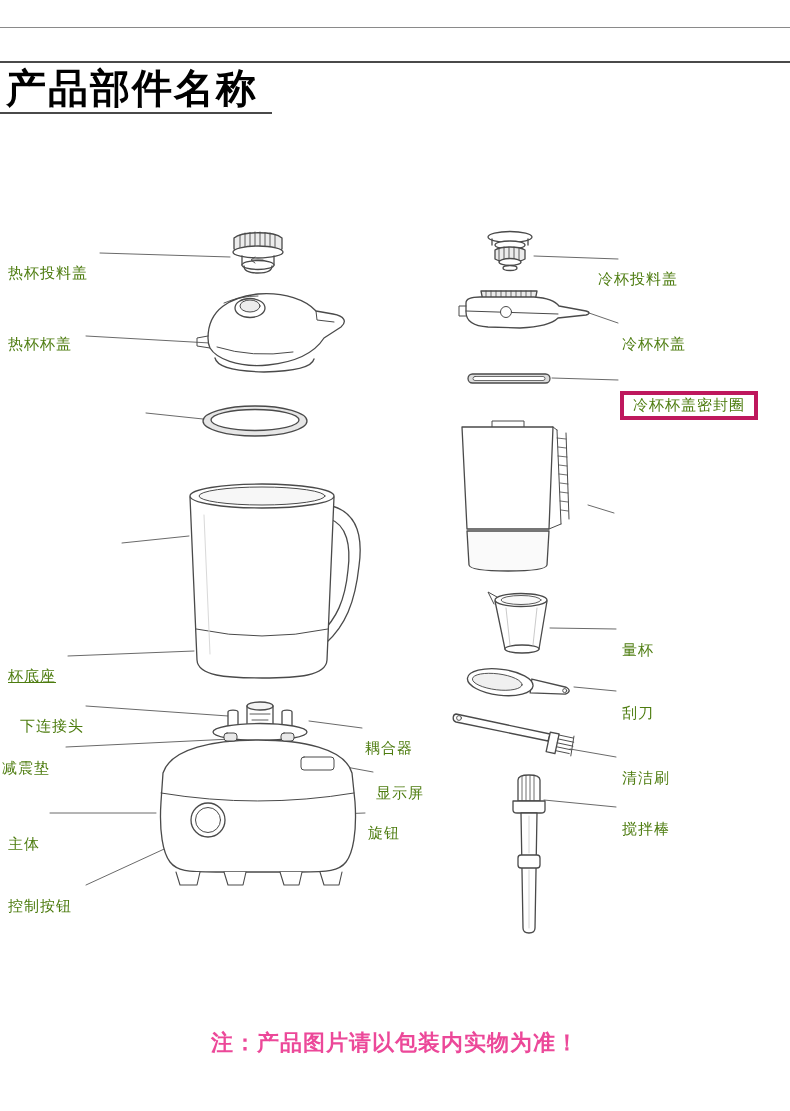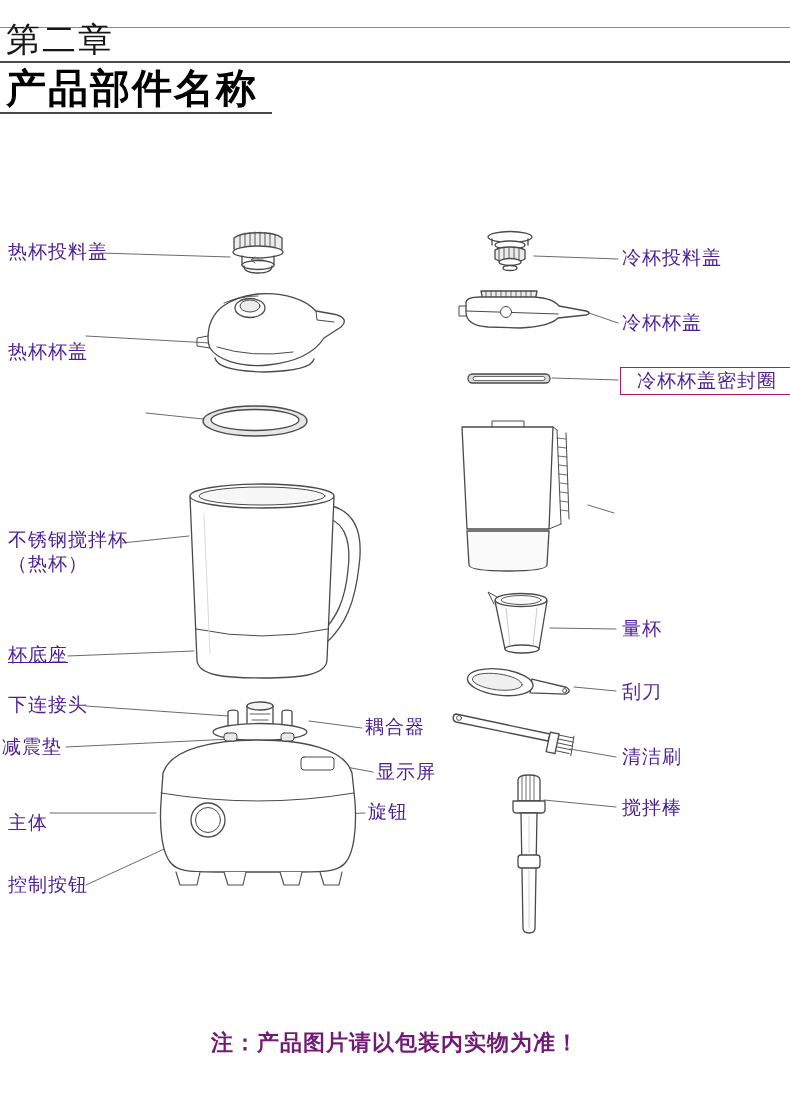--- a/index.html
+++ b/index.html
@@ -23,27 +23,27 @@
   .chapter {
     position: absolute; left: 6px; top: 22px;
     font-size: 34px; color: #161616; letter-spacing: 2px; line-height: 1;
   }
   .title {
     position: absolute; left: 6px; top: 68px;
     font-size: 40px; font-weight: bold; color: #000000; letter-spacing: 2px; line-height: 1;
   }
   .lbl {
     position: absolute;
-    font-size: 19px; color: #4c1d95;
-    letter-spacing: 1px; line-height: 1.15; white-space: nowrap;
-  }
-  .boxed { border: 1px solid #be185d; padding: 2px 16px; }
+    font-size: 15px; color: #4d7c0f;
+    letter-spacing: 1px; line-height: 1.15; white-space: nowrap; margin-top: 24px;
+  }
+  .boxed { border: 4px solid #be185d; padding: 2px 9px; }
   .note {
     position: absolute; left: 0; top: 1028px; width: 790px;
-    text-align: center; font-size: 22px; font-weight: bold; color: #701a75;
+    text-align: center; font-size: 22px; font-weight: bold; color: #ec4899;
     letter-spacing: 1px;
   }
 </style>
 </head>
 <body>
 
 <div class="page">
 
   <svg class="art" viewBox="0 0 790 1111" xmlns="http://www.w3.org/2000/svg">
     <g fill="none" stroke="#4a4a4a" stroke-width="1.3" stroke-linecap="round" stroke-linejoin="round">
@@ -191,42 +191,37 @@
         <path d="M522 776 V801 M526 775.5 V801 M530 775.5 V801 M534 776 V801" stroke-width="0.8"></path>
         <path d="M513 801 H545 V810 Q545 813 541 813 H517 Q513 813 513 810 Z" fill="#fff"></path>
         <path d="M521 813 L523 928 Q523 933 529 933 Q535 933 535 928 L537 813 Z" fill="#fff"></path>
         <rect x="518" y="855" width="22" height="13" rx="3" fill="#fff"></rect>
         <path d="M529 816 V853 M529 870 V928" stroke="#cfcfcf" stroke-width="0.9"></path>
       </g>
     </g>
   </svg>
 
   <div class="rule rule-top"></div>
-  <div class="chapter">第二章</div>
   <div class="rule rule-chapter"></div>
   <div class="title">产品部件名称</div>
   <div class="rule rule-title"></div>
 
   <div class="lbl" style="left:8px; top:241px;">热杯投料盖</div>
-  <div class="lbl" style="left:8px; top:341px;text-align:center;">热杯杯盖</div>
-  <div class="lbl" style="left:8px; top:529px;">
-    <div>不锈钢搅拌杯</div>
-    <div style="margin-top:2px;">（热杯）</div>
-  </div>
+  <div class="lbl" style="left:8px; top:312px;text-align:center;">热杯杯盖</div>
   <div class="lbl" style="left:8px; top:644px;text-decoration:underline;">杯底座</div>
-  <div class="lbl" style="left:8px; top:694px;">下连接头</div>
+  <div class="lbl" style="left:20px; top:694px;">下连接头</div>
   <div class="lbl" style="left:2px; top:736px;">减震垫</div>
   <div class="lbl" style="left:8px; top:812px;">主体</div>
   <div class="lbl" style="left:8px; top:874px;">控制按钮</div>
 
   <div class="lbl" style="left:365px; top:716px;">耦合器</div>
   <div class="lbl" style="left:376px; top:761px;">显示屏</div>
   <div class="lbl" style="left:368px; top:801px;">旋钮</div>
 
-  <div class="lbl" style="left:622px; top:247px;">冷杯投料盖</div>
+  <div class="lbl" style="left:598px; top:247px;">冷杯投料盖</div>
   <div class="lbl" style="left:622px; top:312px;">冷杯杯盖</div>
   <div class="lbl boxed" style="left:620px; top:367px;">冷杯杯盖密封圈</div>
   <div class="lbl" style="left:622px; top:618px;">量杯</div>
   <div class="lbl" style="left:622px; top:681px;">刮刀</div>
   <div class="lbl" style="left:622px; top:746px;">清洁刷</div>
   <div class="lbl" style="left:622px; top:797px;">搅拌棒</div>
 
   <div class="note">注：产品图片请以包装内实物为准！</div>
 
 </div>

